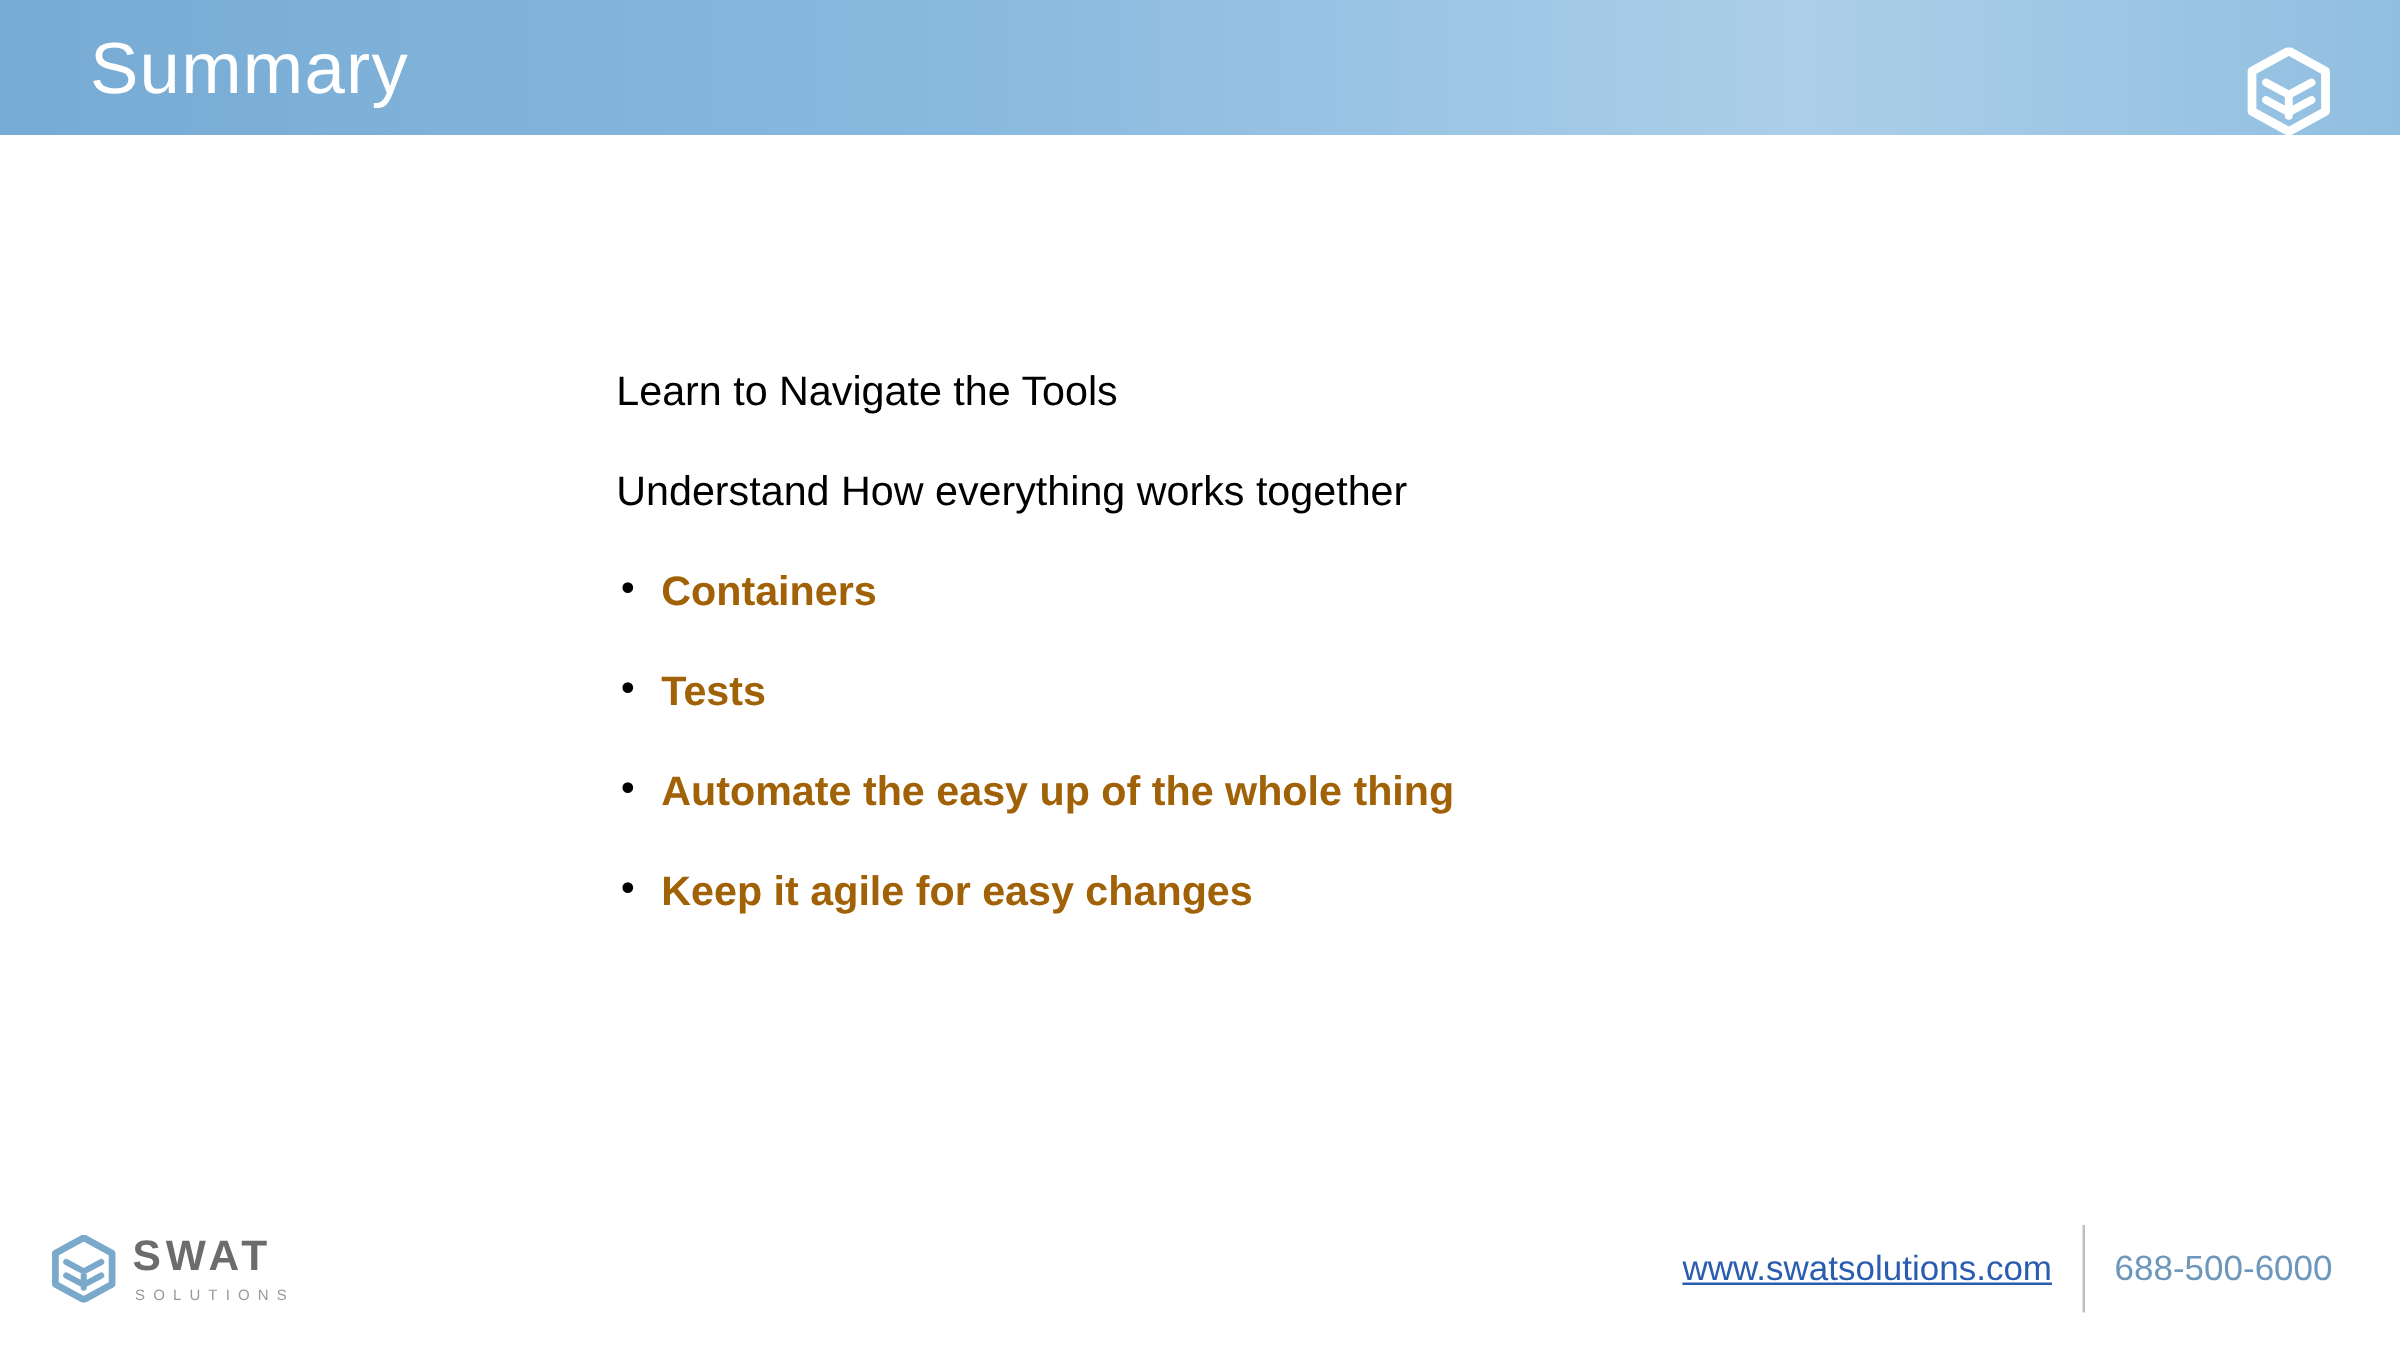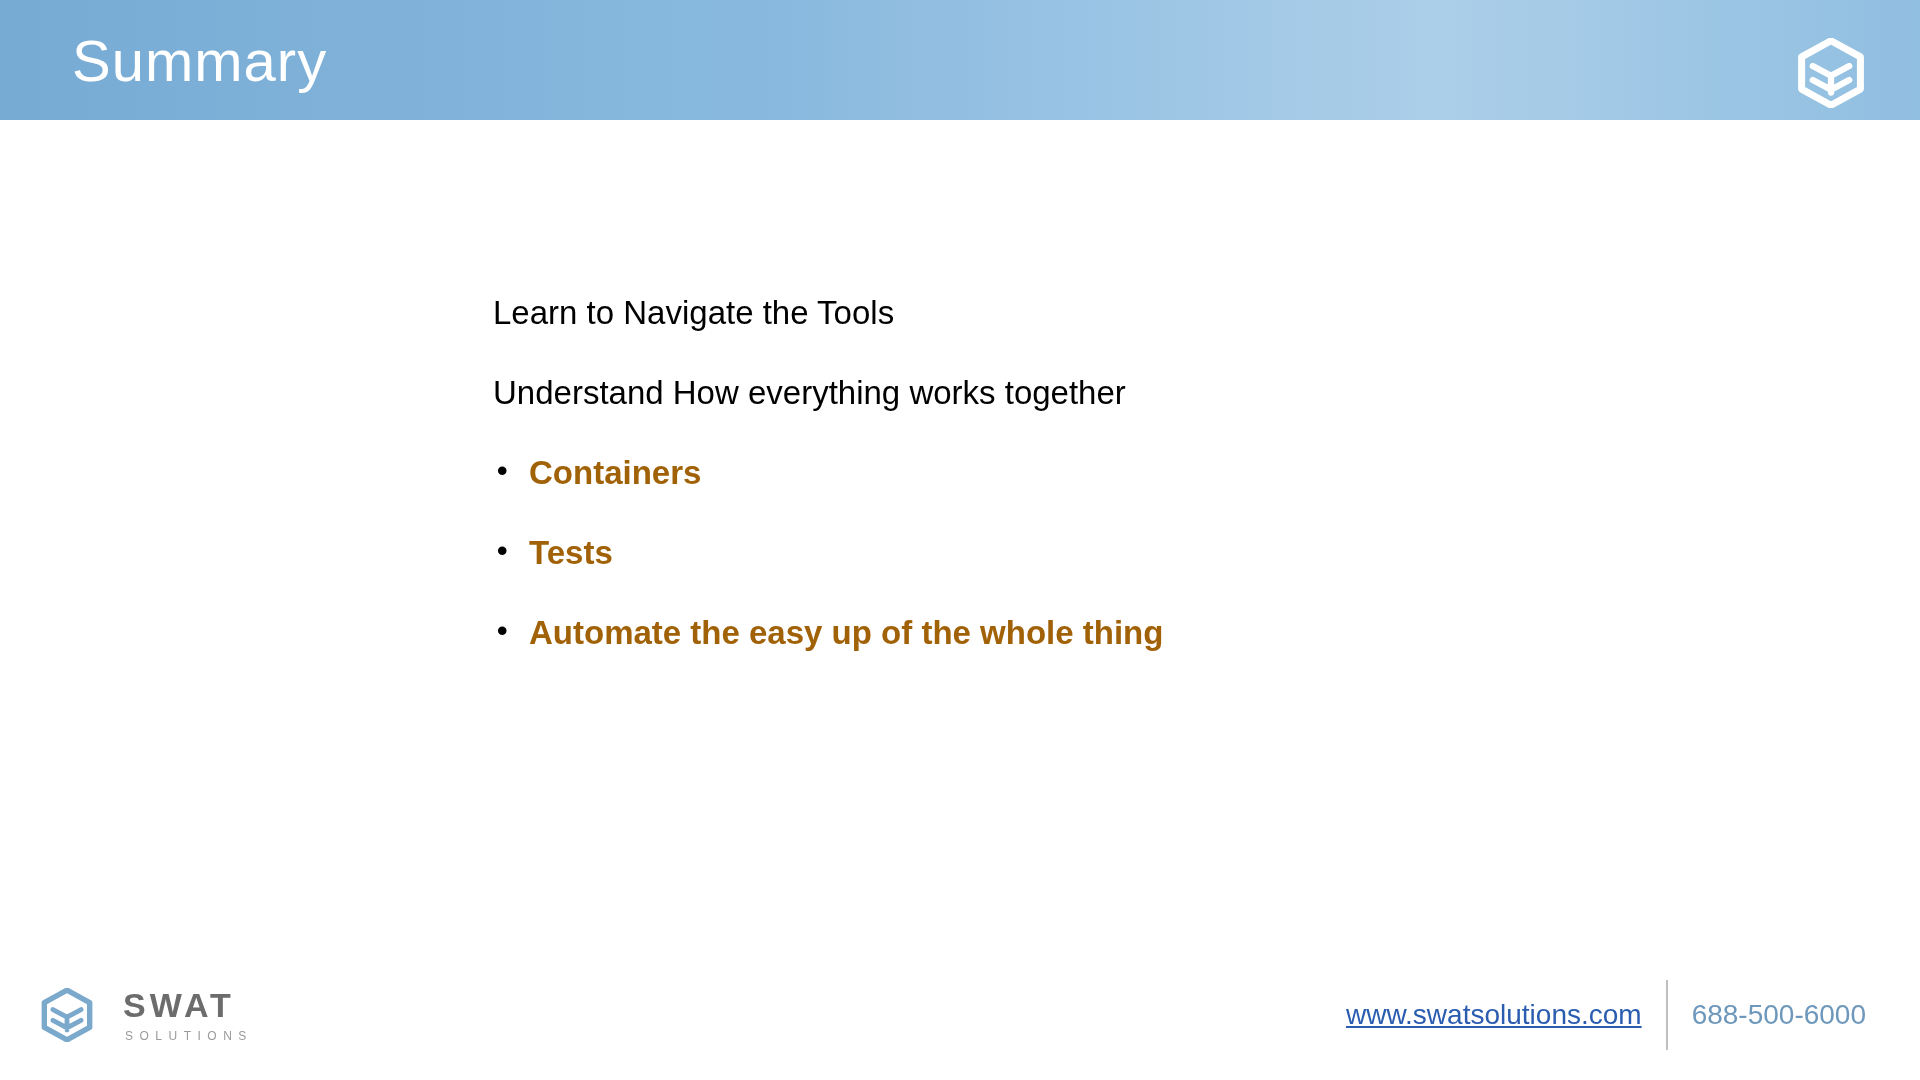--- a/index.html
+++ b/index.html
@@ -8,21 +8,21 @@
     width: 1920px;
     height: 1080px;
     position: relative;
     overflow: hidden;
     background: #ffffff;
     transform-origin: top left;
   }
   .banner {
     position: absolute;
     top: 0; left: 0; right: 0;
-    height: 120px;
+    height: 108px;
     background: linear-gradient(90deg, rgba(108,164,208,0.92), rgba(120,175,218,0.88) 40%, rgba(160,200,230,0.88) 75%, rgba(135,185,222,0.92));
     display: flex;
     align-items: center;
     padding-left: 72px;
     color: #ffffff;
   }
   .banner .title {
     font-size: 58px;
     font-weight: 400;
     letter-spacing: 1px;
@@ -71,21 +71,21 @@
     left: 0;
     right: 0;
     display: flex;
     align-items: center;
     justify-content: space-between;
     padding: 0 54px 0 40px;
   }
   .footer-left {
     display: flex;
     align-items: center;
-    gap: 29px;
+    gap: 12px;
   }
   .footer-left .brandmark {
     width: 54px;
     height: 54px;
     flex: 0 0 auto;
   }
   .footer-left .brandtext {
     display: flex;
     flex-direction: column;
     line-height: 1;
@@ -138,20 +138,21 @@
     </span>
   </div>
 
   <div class="content">
     <div class="heading">Learn to Navigate the Tools</div>
     <div class="heading">Understand How everything works together</div>
     <ul>
       <li>Containers</li>
       <li>Tests</li>
       <li>Automate the easy up of the whole thing</li>
+      <li>Keep it agile for easy changes</li>
     </ul>
   </div>
 
   <div class="footer">
     <div class="footer-left">
       <span class="brandmark">
         <svg viewBox="0 0 100 100" width="54" height="54">
           <polygon points="50,4 92,27 92,73 50,96 8,73 8,27" fill="none" stroke="#7aa9cc" stroke-width="10" stroke-linejoin="round"></polygon>
           <path d="M24 40 L50 54 L76 40 M50 54 L50 78 M24 60 L50 74 L76 60" stroke="#7aa9cc" stroke-width="9" fill="none" stroke-linecap="round" stroke-linejoin="round"></path>
         </svg>

